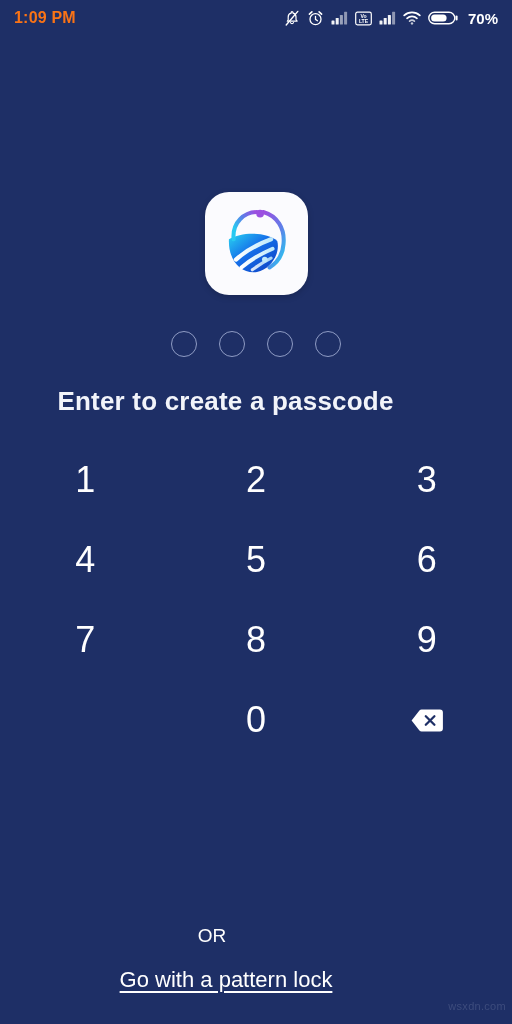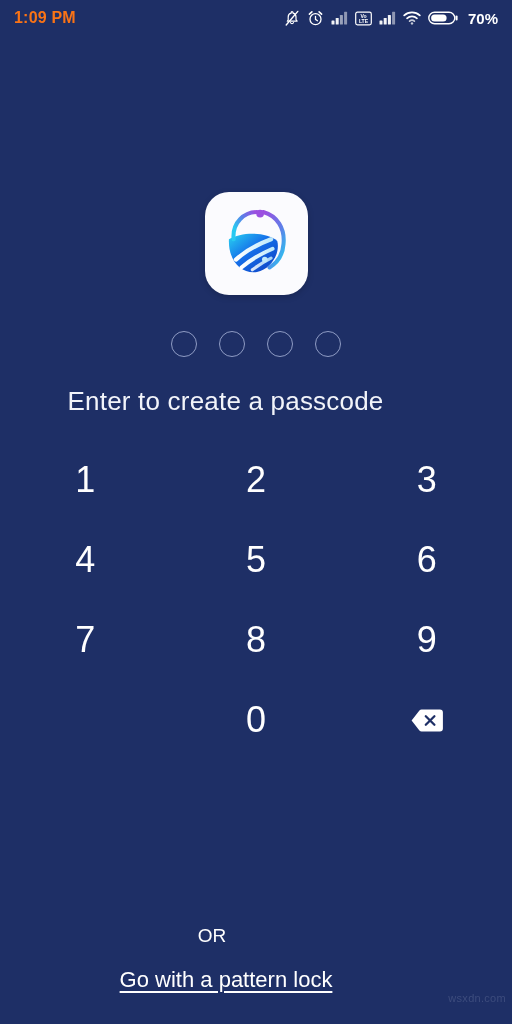--- a/index.html
+++ b/index.html
@@ -84,21 +84,21 @@
   }
 
   
   .title {
     position: absolute;
     top: 386px;
     left: 0;
     width: 451px;
     text-align: center;
     font-size: 26px;
-    font-weight: normal;
+    font-weight: bold;
     color: #f2f4fa;
     letter-spacing: 0.2px;
   }
 
   
   .keypad {
     position: absolute;
     top: 440px;
     left: 0;
     width: 512px;
@@ -139,21 +139,21 @@
     color: #ffffff;
     text-decoration: underline;
     text-underline-offset: 4px;
     cursor: pointer;
   }
 
   
   .watermark {
     position: absolute;
     right: 6px;
-    bottom: 20px;
+    bottom: 12px;
     font-size: 11px;
     color: #3d4c7d;
     letter-spacing: 0.3px;
   }
 </style>
 </head>
 <body>
 
 <div class="statusbar">
   <div class="status-time">1:09 PM</div>

